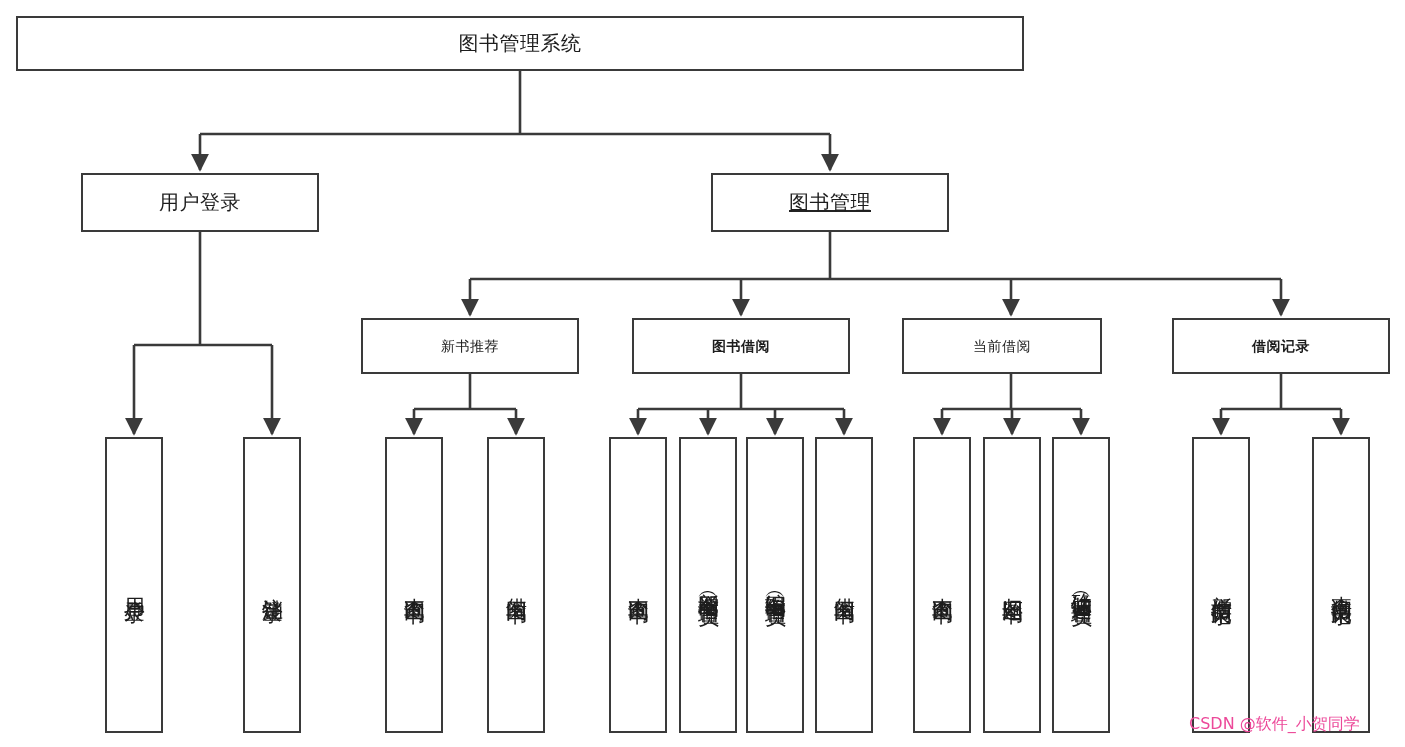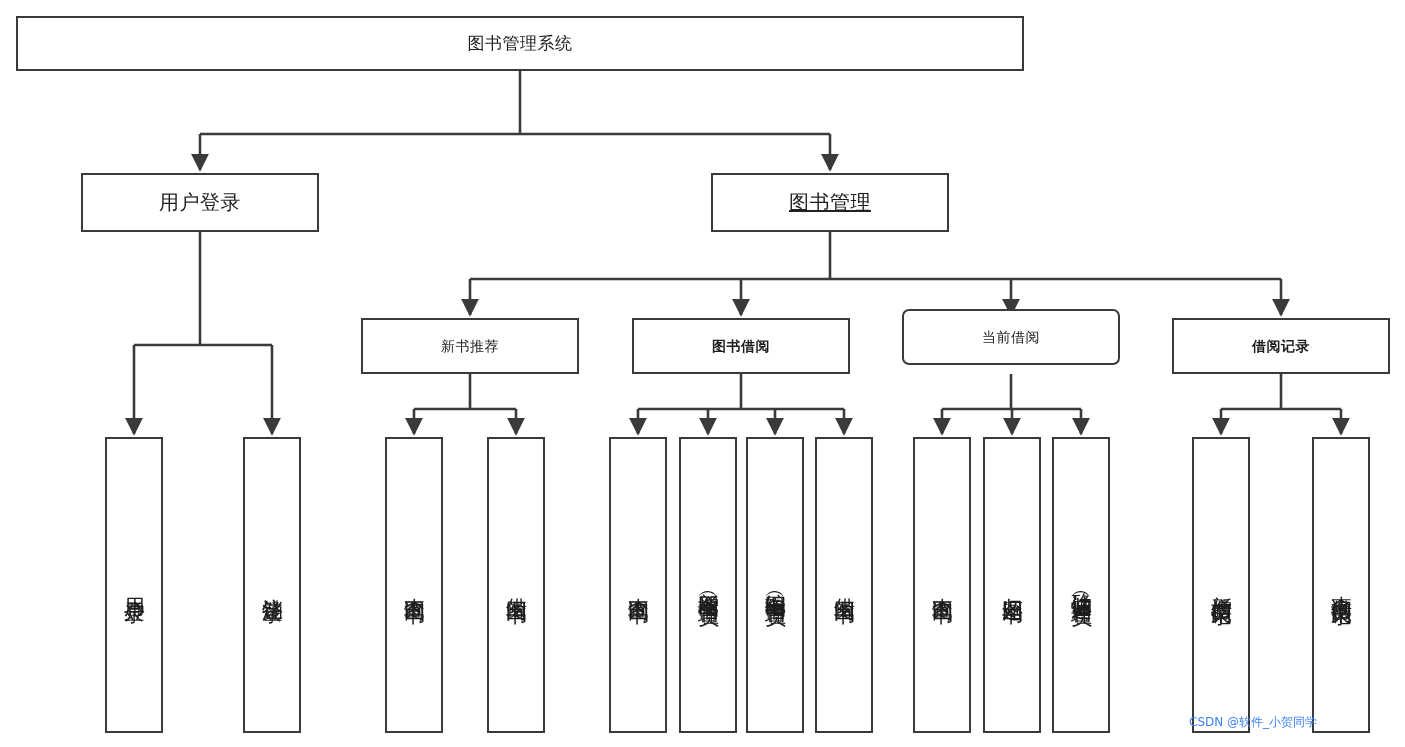--- a/index.html
+++ b/index.html
@@ -31,21 +31,21 @@
     justify-content:center;
     text-align:center;
     z-index:2;
   }
   .node .label{
     display:block;
     line-height:1.18;
     letter-spacing:0.5px;
     color:#1d1d1d;
   }
-  .node.root .label{ font-size:17px; }
+  .node.root .label{ font-size:20px; }
   .node.level2 .label{ font-size:20px; }
   .node.level3 .label{ font-size:14px; }
   
   .node.leaf{
     align-items:center;
     justify-content:center;
     padding:6px 0;
   }
   .node.leaf .label{
     writing-mode:vertical-rl;
@@ -54,22 +54,22 @@
     font-size:21px;
     line-height:1.0;
     letter-spacing:2px;
     white-space:nowrap;
     max-height:280px;
   }
   #watermark{
     position:absolute;
     left:1189px;
     top:714px;
-    font-size:12px;
-    color:#3b82f6;
+    font-size:16px;
+    color:#ec4899;
     white-space:nowrap;
     z-index:3;
     font-family:"DejaVu Sans","Liberation Sans",sans-serif;
   }
 </style>
 </head>
 <body>
 
 <div id="canvas">
 
@@ -125,21 +125,21 @@
       </div>
       <div class="node level2" style="left: 711px; top: 173px; width: 238px; height: 59px; text-decoration: underline;">
         <span class="label">图书管理</span>
       </div>
       <div class="node level3" style="left: 361px; top: 318px; width: 218px; height: 56px;">
         <span class="label">新书推荐</span>
       </div>
       <div class="node level3" style="left: 632px; top: 318px; width: 218px; height: 56px; font-weight: bold;">
         <span class="label">图书借阅</span>
       </div>
-      <div class="node level3" style="left: 902px; top: 309px; width: 218px; height: 56px; border-radius: 7px;">
+      <div class="node level3" style="left: 902px; top: 318px; width: 200px; height: 56px;">
         <span class="label">当前借阅</span>
       </div>
       <div class="node level3" style="left: 1172px; top: 318px; width: 218px; height: 56px; font-weight: bold;">
         <span class="label">借阅记录</span>
       </div>
       <div class="node leaf" style="left: 105px; top: 437px; width: 58px; height: 296px;">
         <span class="label">用户登录</span>
       </div>
       <div class="node leaf" style="left: 243px; top: 437px; width: 58px; height: 296px;">
         <span class="label">注销登录</span>

